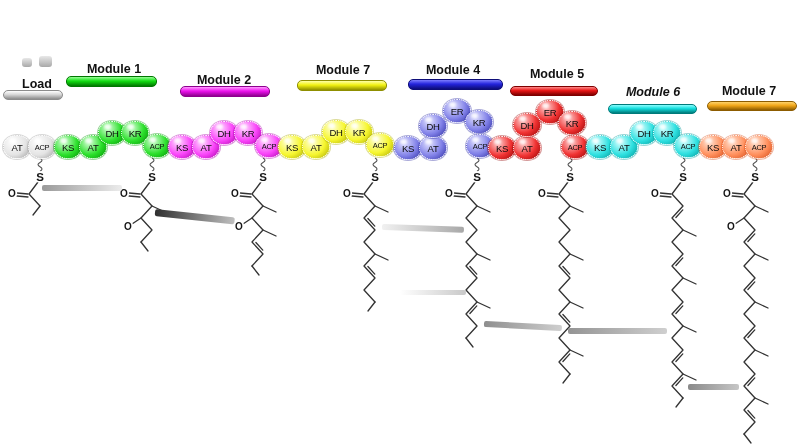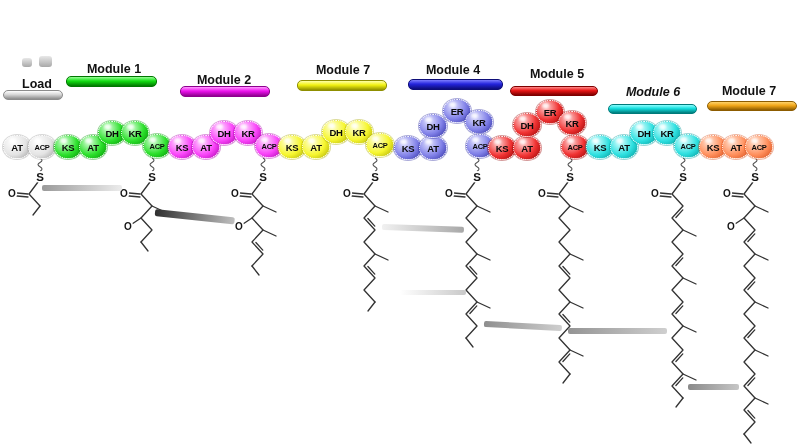--- a/index.html
+++ b/index.html
@@ -5,21 +5,21 @@
   html,body{margin:0;padding:0;background:#fff;}
   #stage{position:relative;width:800px;height:448px;background:#ffffff;overflow:hidden;
          font-family:"Liberation Sans",sans-serif;}
   #title{position:absolute;transform:translateX(-50%);font-size:17px;font-weight:700;
          color:#0a0a0a;white-space:nowrap;letter-spacing:.2px;}
   .module-label{position:absolute;transform:translate(-50%,-50%);font-size:12.5px;
          font-weight:700;color:#111;white-space:nowrap;}
   .module-bar{position:absolute;border-radius:5px;box-sizing:border-box;}
   .dome{position:absolute;width:28px;height:24px;border-radius:50%;box-sizing:border-box;
         border:1px dotted #ffffff;display:flex;align-items:center;justify-content:center;
-        font-weight:700;color:#0a0a0a;}
+        font-weight:400;color:#0a0a0a;}
   .dome::after{content:"";position:absolute;left:5px;top:2px;width:7px;height:5px;
         border-radius:50%;background:rgba(255,255,255,.8);filter:blur(1px);}
   .dome .txt{position:relative;letter-spacing:-.3px;}
   .connector{position:absolute;border-radius:2px;transform-origin:left center;}
   .decor{position:absolute;border-radius:3px;background:linear-gradient(180deg,#e8e8e8,#a8a8a8);}
   svg{position:absolute;left:0;top:0;}
   svg text{font-family:"Liberation Sans",sans-serif;paint-order:stroke;stroke:#ffffff;
         stroke-width:3.5px;fill:#151515;text-anchor:middle;}
   .atomS{font-size:11.5px;font-weight:700;}
   .atomO{font-size:10px;font-weight:700;}

